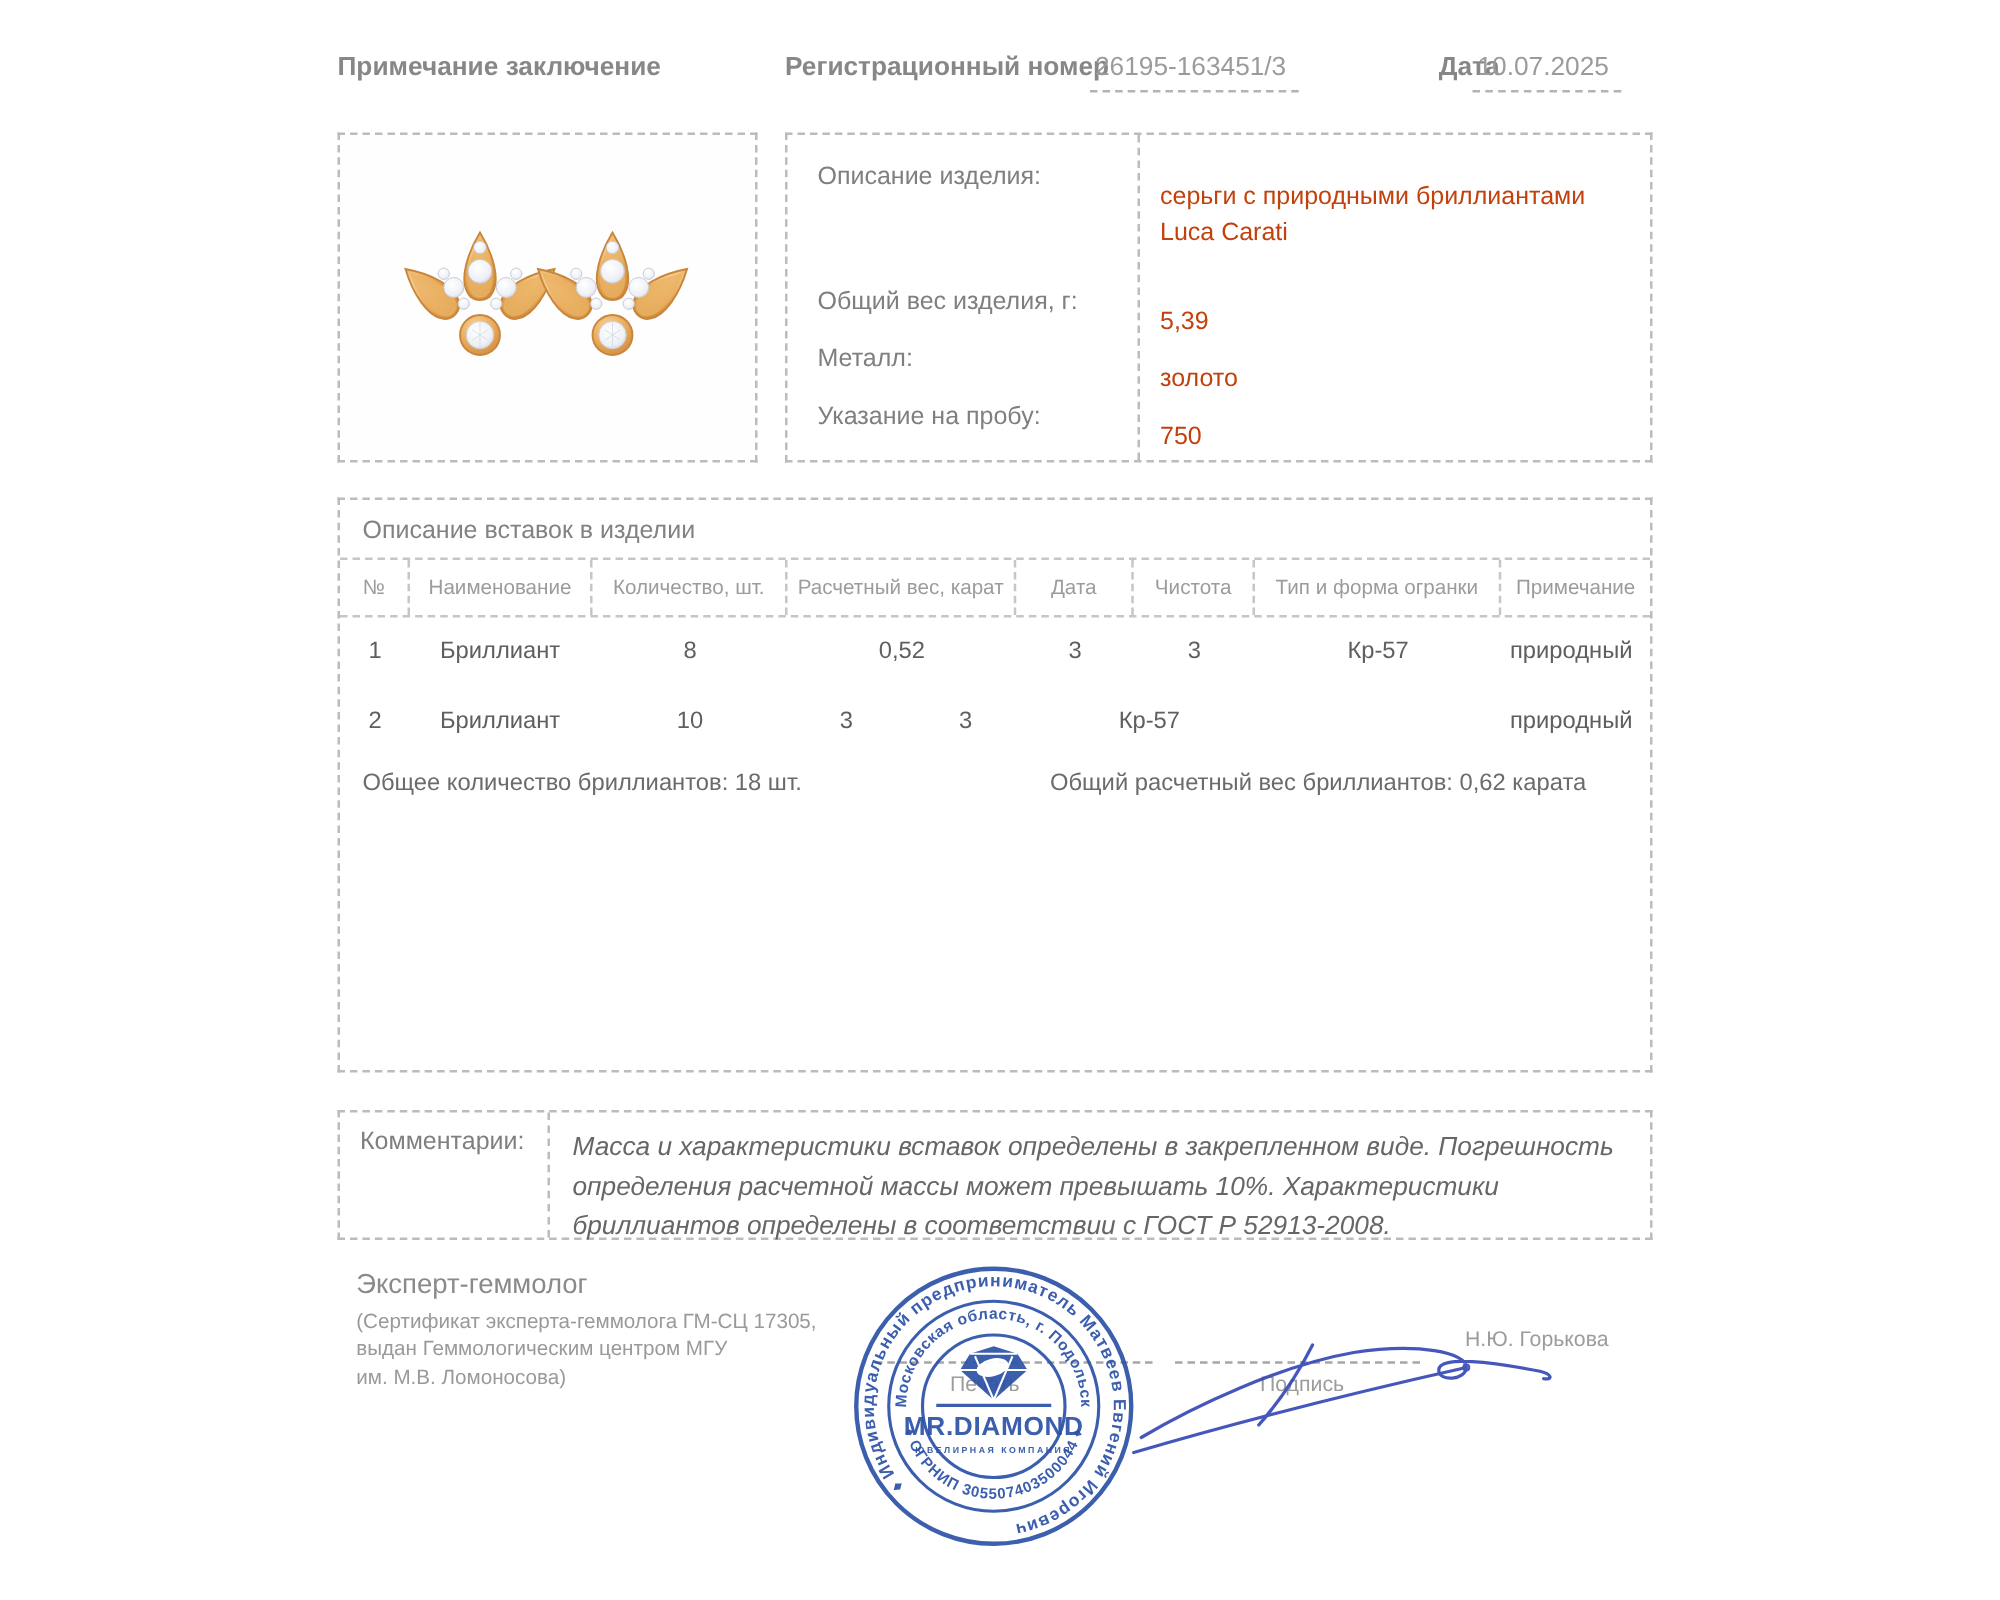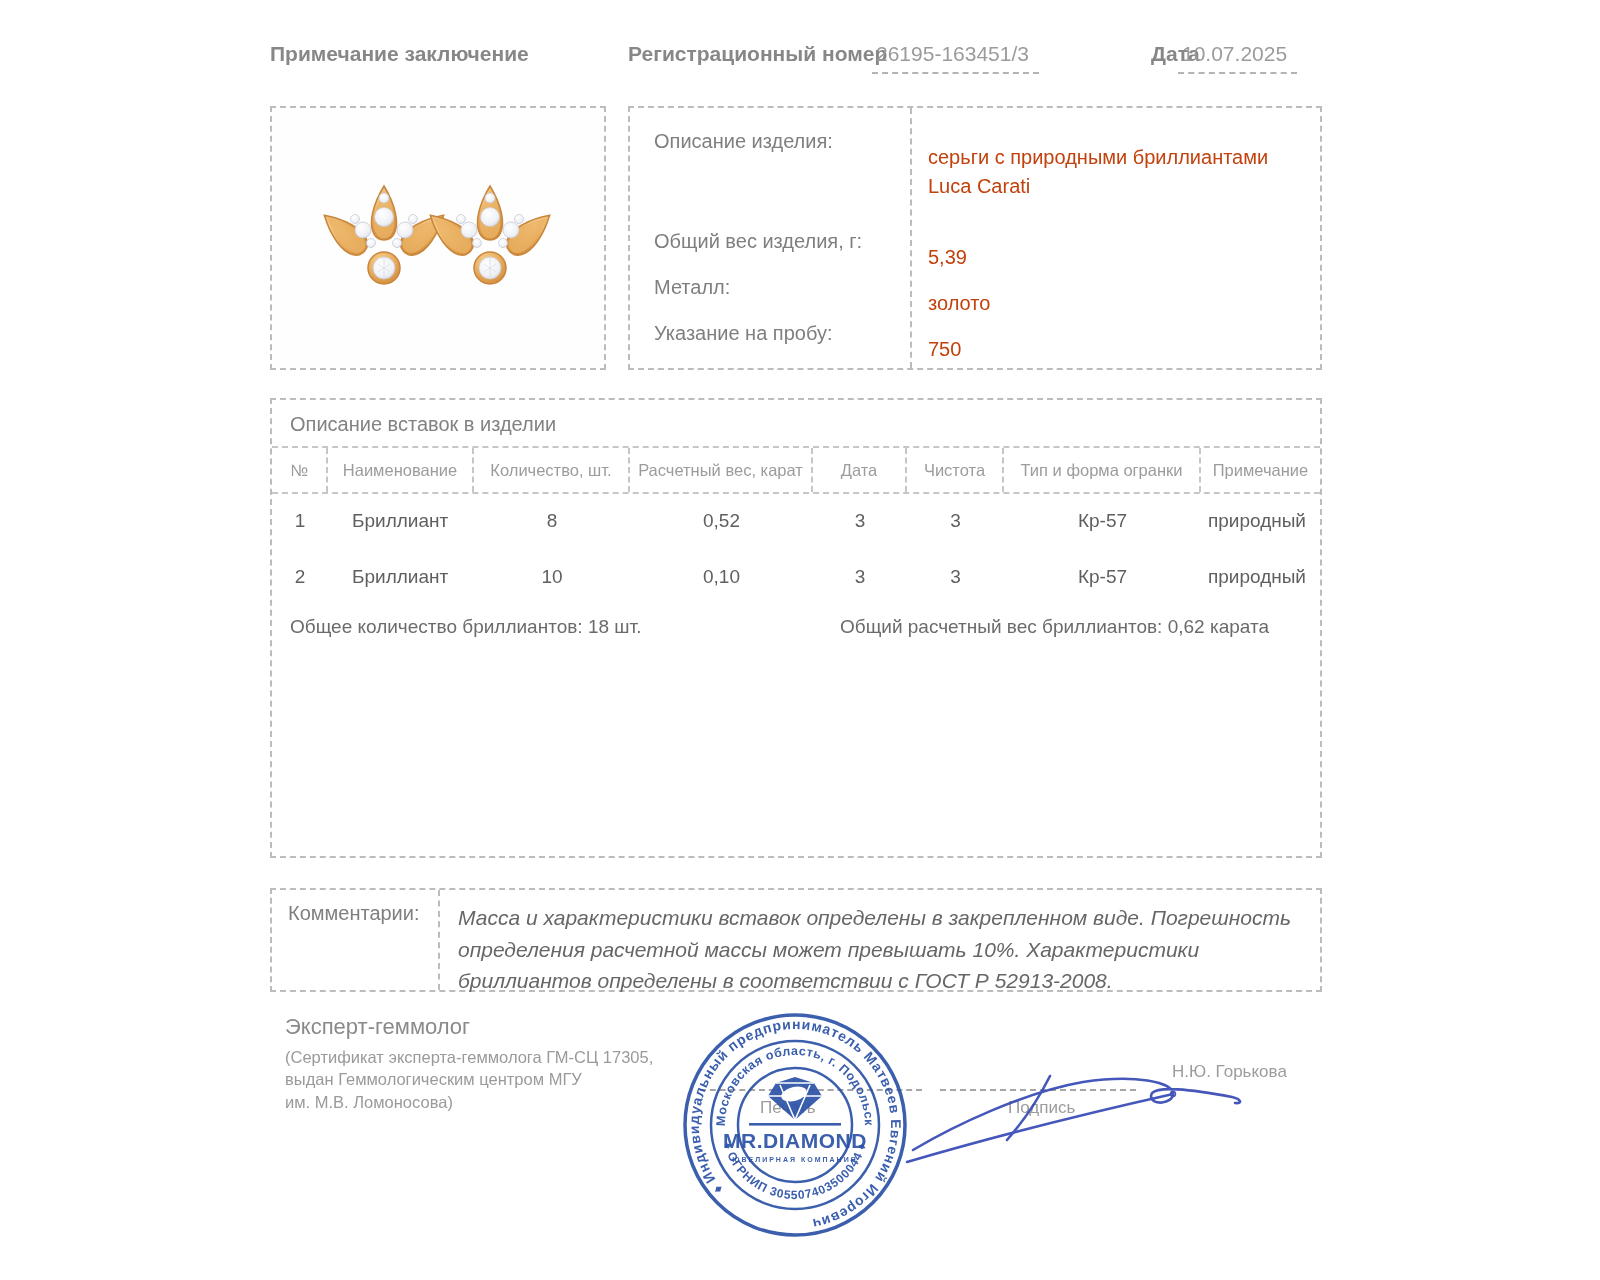--- a/index.html
+++ b/index.html
@@ -117,21 +117,20 @@
     <div class="td c4">3</div>
     <div class="td c5">3</div>
     <div class="td c6">Кр-57</div>
     <div class="td c7" style="justify-content:flex-end;padding-right:14px;">природный</div>
   </div>
 
   <div class="abs row" style="left:0;top:152px;height:50px;">
     <div class="td c0">2</div>
     <div class="td c1" style="justify-content:flex-start;padding-left:24px;">Бриллиант</div>
     <div class="td c2">10</div>
-    <div class="td c3">0,10</div>
     <div class="td c4">3</div>
     <div class="td c5">3</div>
     <div class="td c6">Кр-57</div>
     <div class="td c7" style="justify-content:flex-end;padding-right:14px;">природный</div>
   </div>
 
   <div class="abs totals" style="left:18px;top:216px;">Общее количество бриллиантов: 18 шт.</div>
   <div class="abs totals" style="left:568px;top:216px;">Общий расчетный вес бриллиантов: 0,62 карата</div>
 
 </div>

